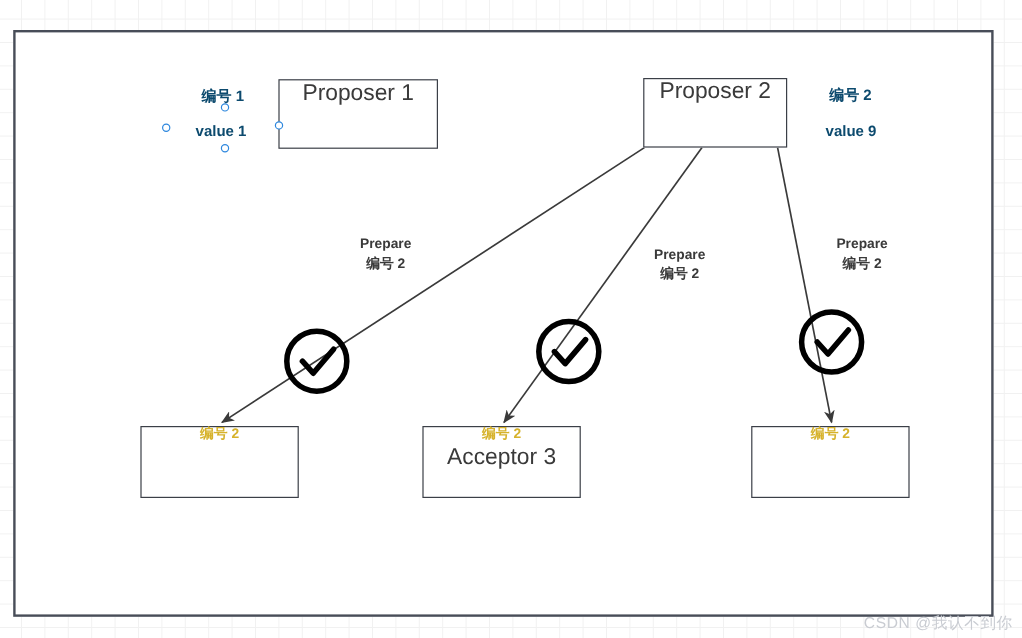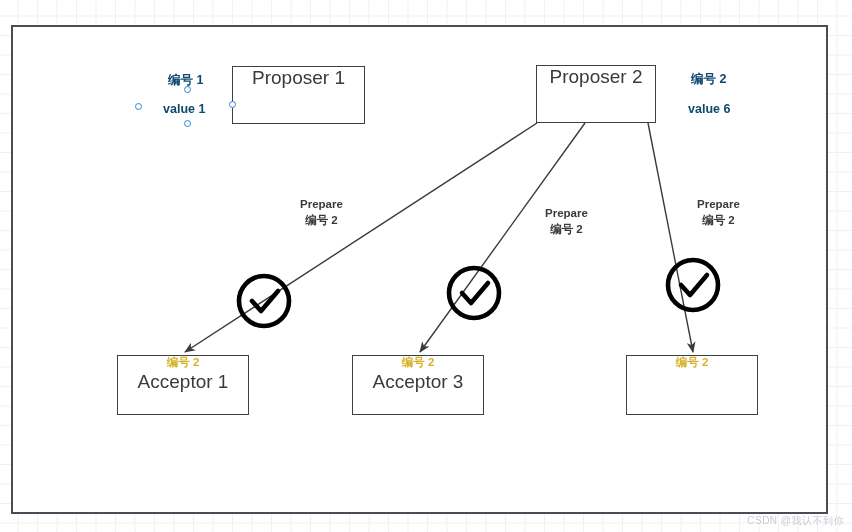--- a/index.html
+++ b/index.html
@@ -90,21 +90,21 @@
     height: 7px;
     border: 1.4px solid #2d87de;
     border-radius: 50%;
     background: #ffffff;
     box-sizing: border-box;
   }
   #watermark {
     position: absolute;
     right: 8px;
     bottom: 4px;
-    font-size: 10px;
+    font-size: 13px;
     color: #c9ccd2;
     white-space: nowrap;
     letter-spacing: 0.5px;
   }
 </style>
 </head>
 <body>
 
 <div id="stage">
 
@@ -151,40 +151,39 @@
   <div class="handle" style="left:184px; top:86px;"></div>
   <div class="handle" style="left:135px; top:103px;"></div>
   <div class="handle" style="left:184px; top:120px;"></div>
   <div class="handle" style="left:229px; top:101px;"></div>
 
   <div class="node-box" style="left:536px; top:65px; width:120px; height:58px;">
     <div class="node-title">Proposer 2</div>
   </div>
 
   <div class="prop-ann" style="left:691px; top:71px;">编号 2</div>
-  <div class="prop-ann" style="left:688px; top:101px;">value 6</div>
+  <div class="prop-ann" style="left:688px; top:101px;">value 9</div>
 
   <div class="edge-label" style="left:300px; top:197px;">
     <div>Prepare</div>
     <div>编号 2</div>
   </div>
 
   <div class="edge-label" style="left:545px; top:206px;">
     <div>Prepare</div>
     <div>编号 2</div>
   </div>
 
   <div class="edge-label" style="left:697px; top:197px;">
     <div>Prepare</div>
     <div>编号 2</div>
   </div>
 
   <div class="node-box" style="left:117px; top:355px; width:132px; height:60px;">
     <div class="acceptor-tag">编号 2</div>
-    <div class="node-title">Acceptor 1</div>
   </div>
 
   <div class="node-box" style="left:352px; top:355px; width:132px; height:60px;">
     <div class="acceptor-tag">编号 2</div>
     <div class="node-title">Acceptor 3</div>
   </div>
 
   <div class="node-box" style="left:626px; top:355px; width:132px; height:60px;">
     <div class="acceptor-tag">编号 2</div>
   </div>

